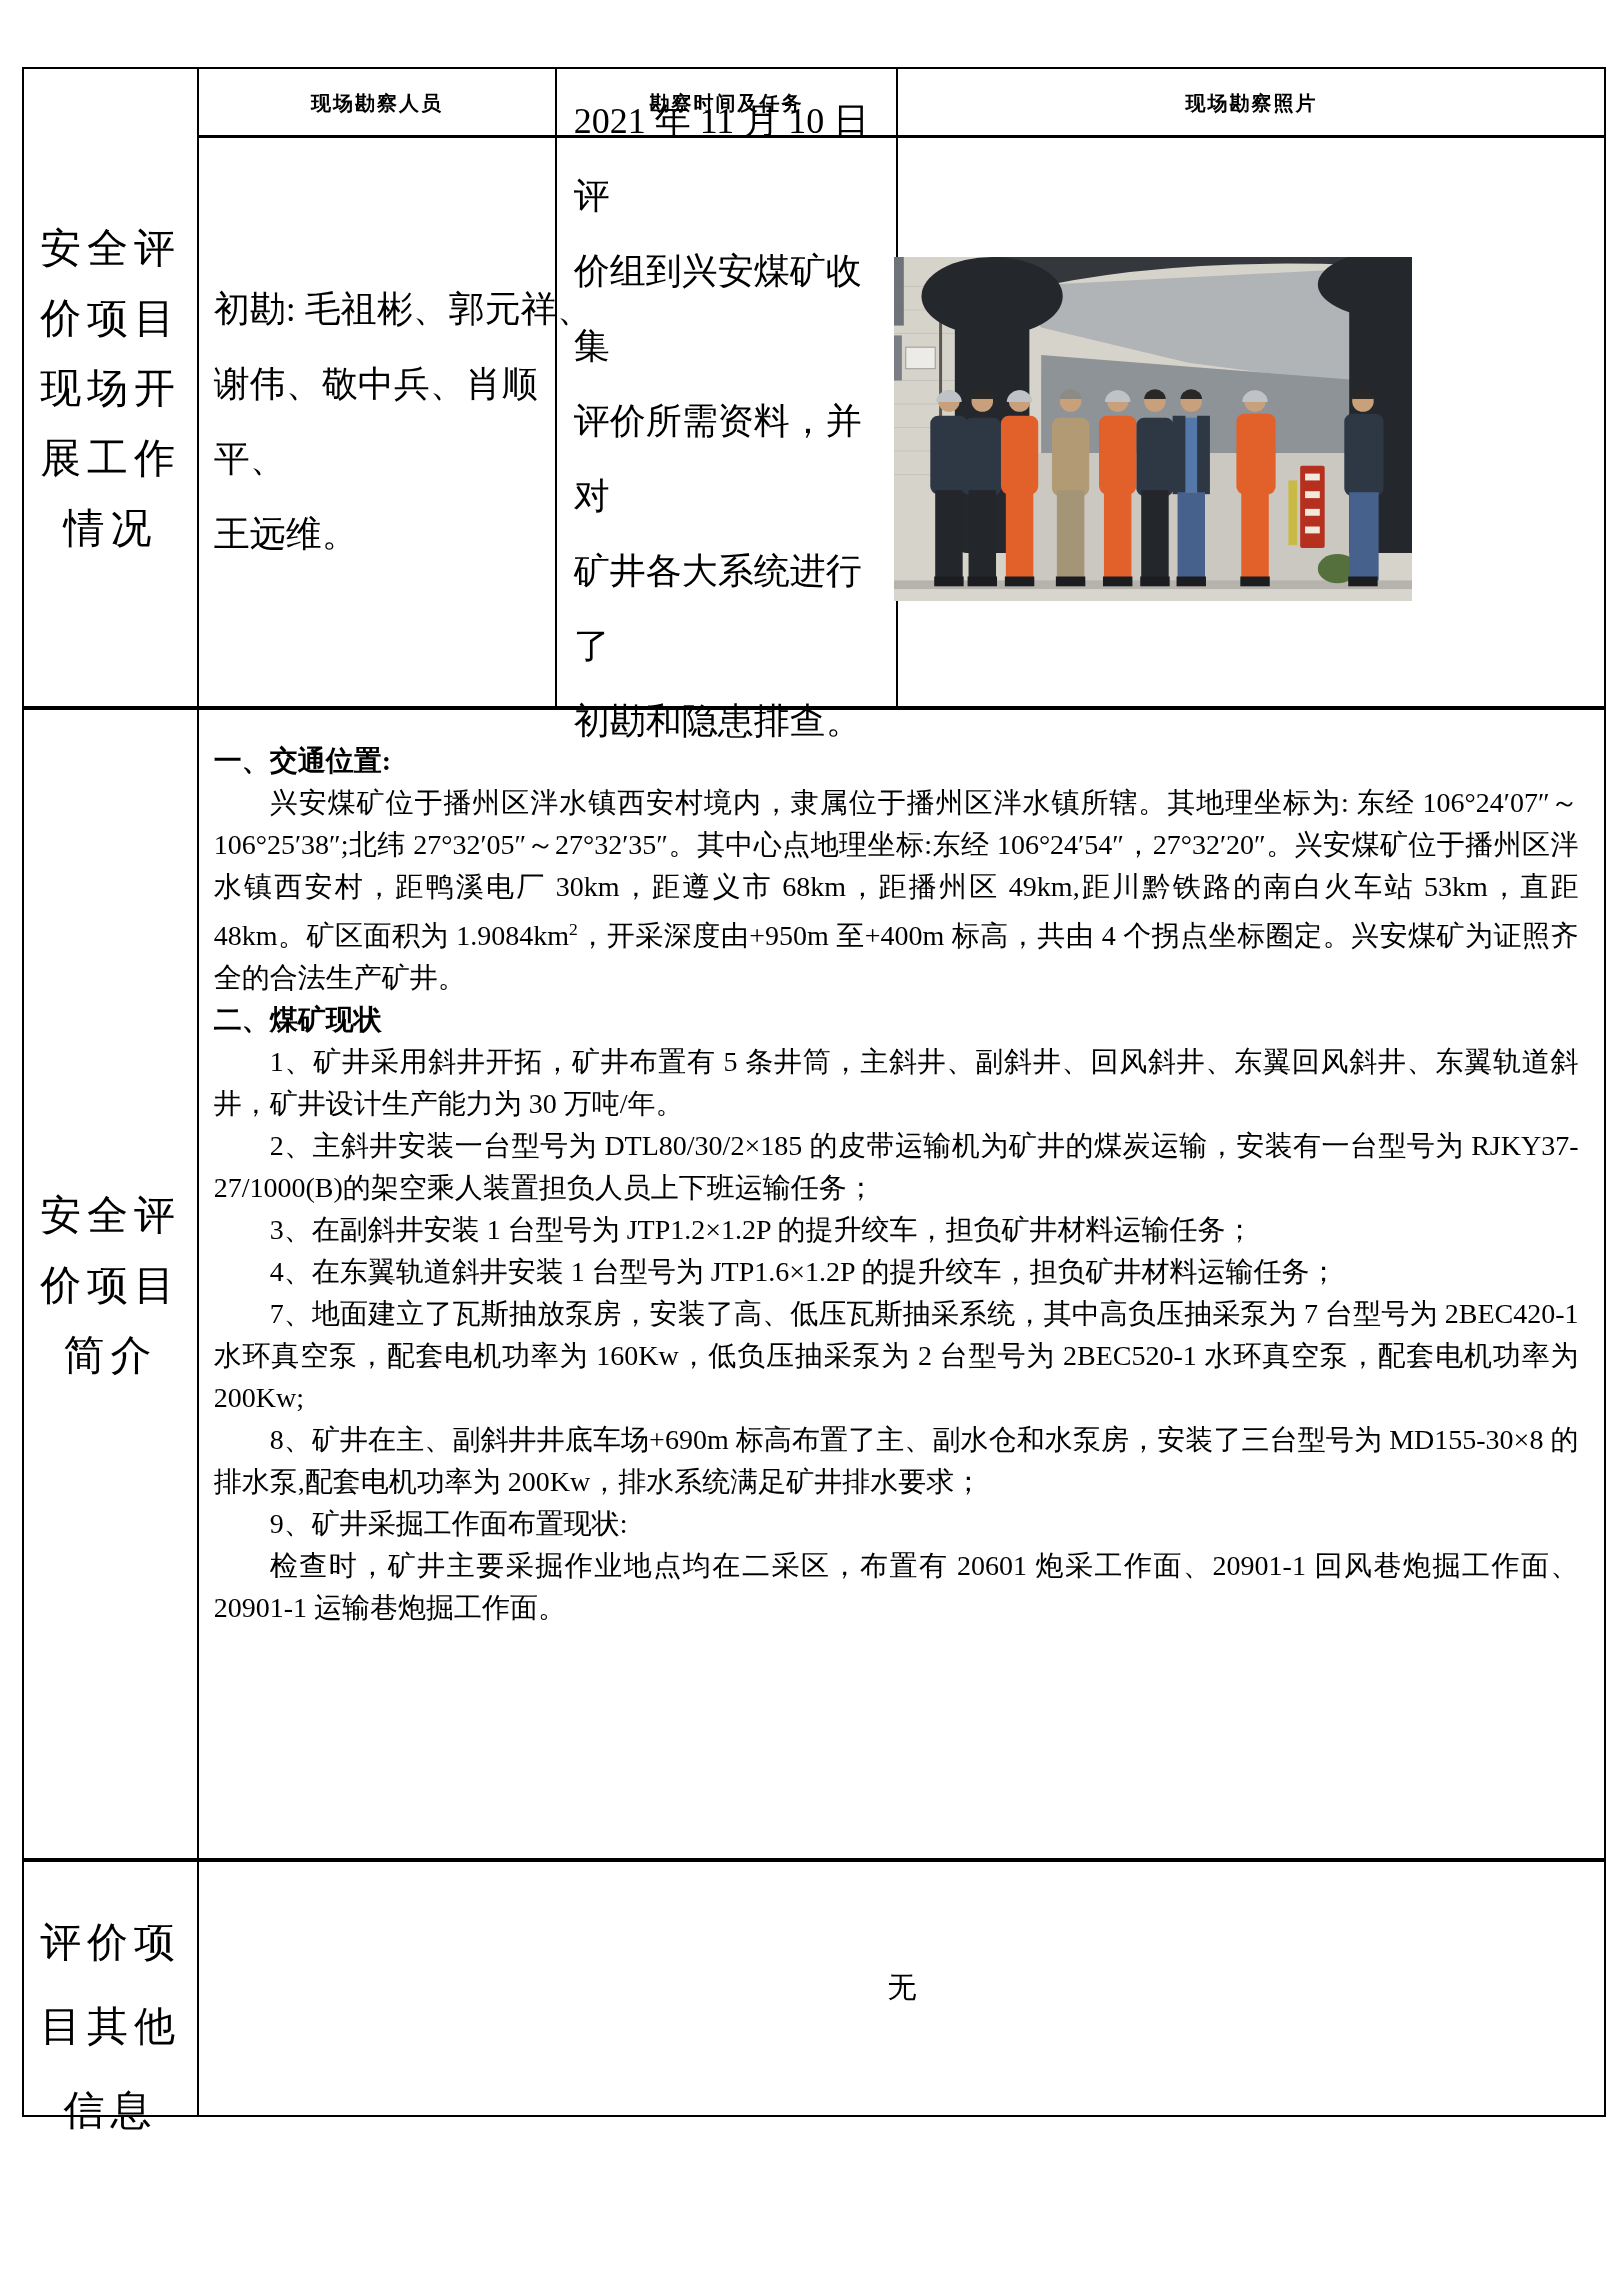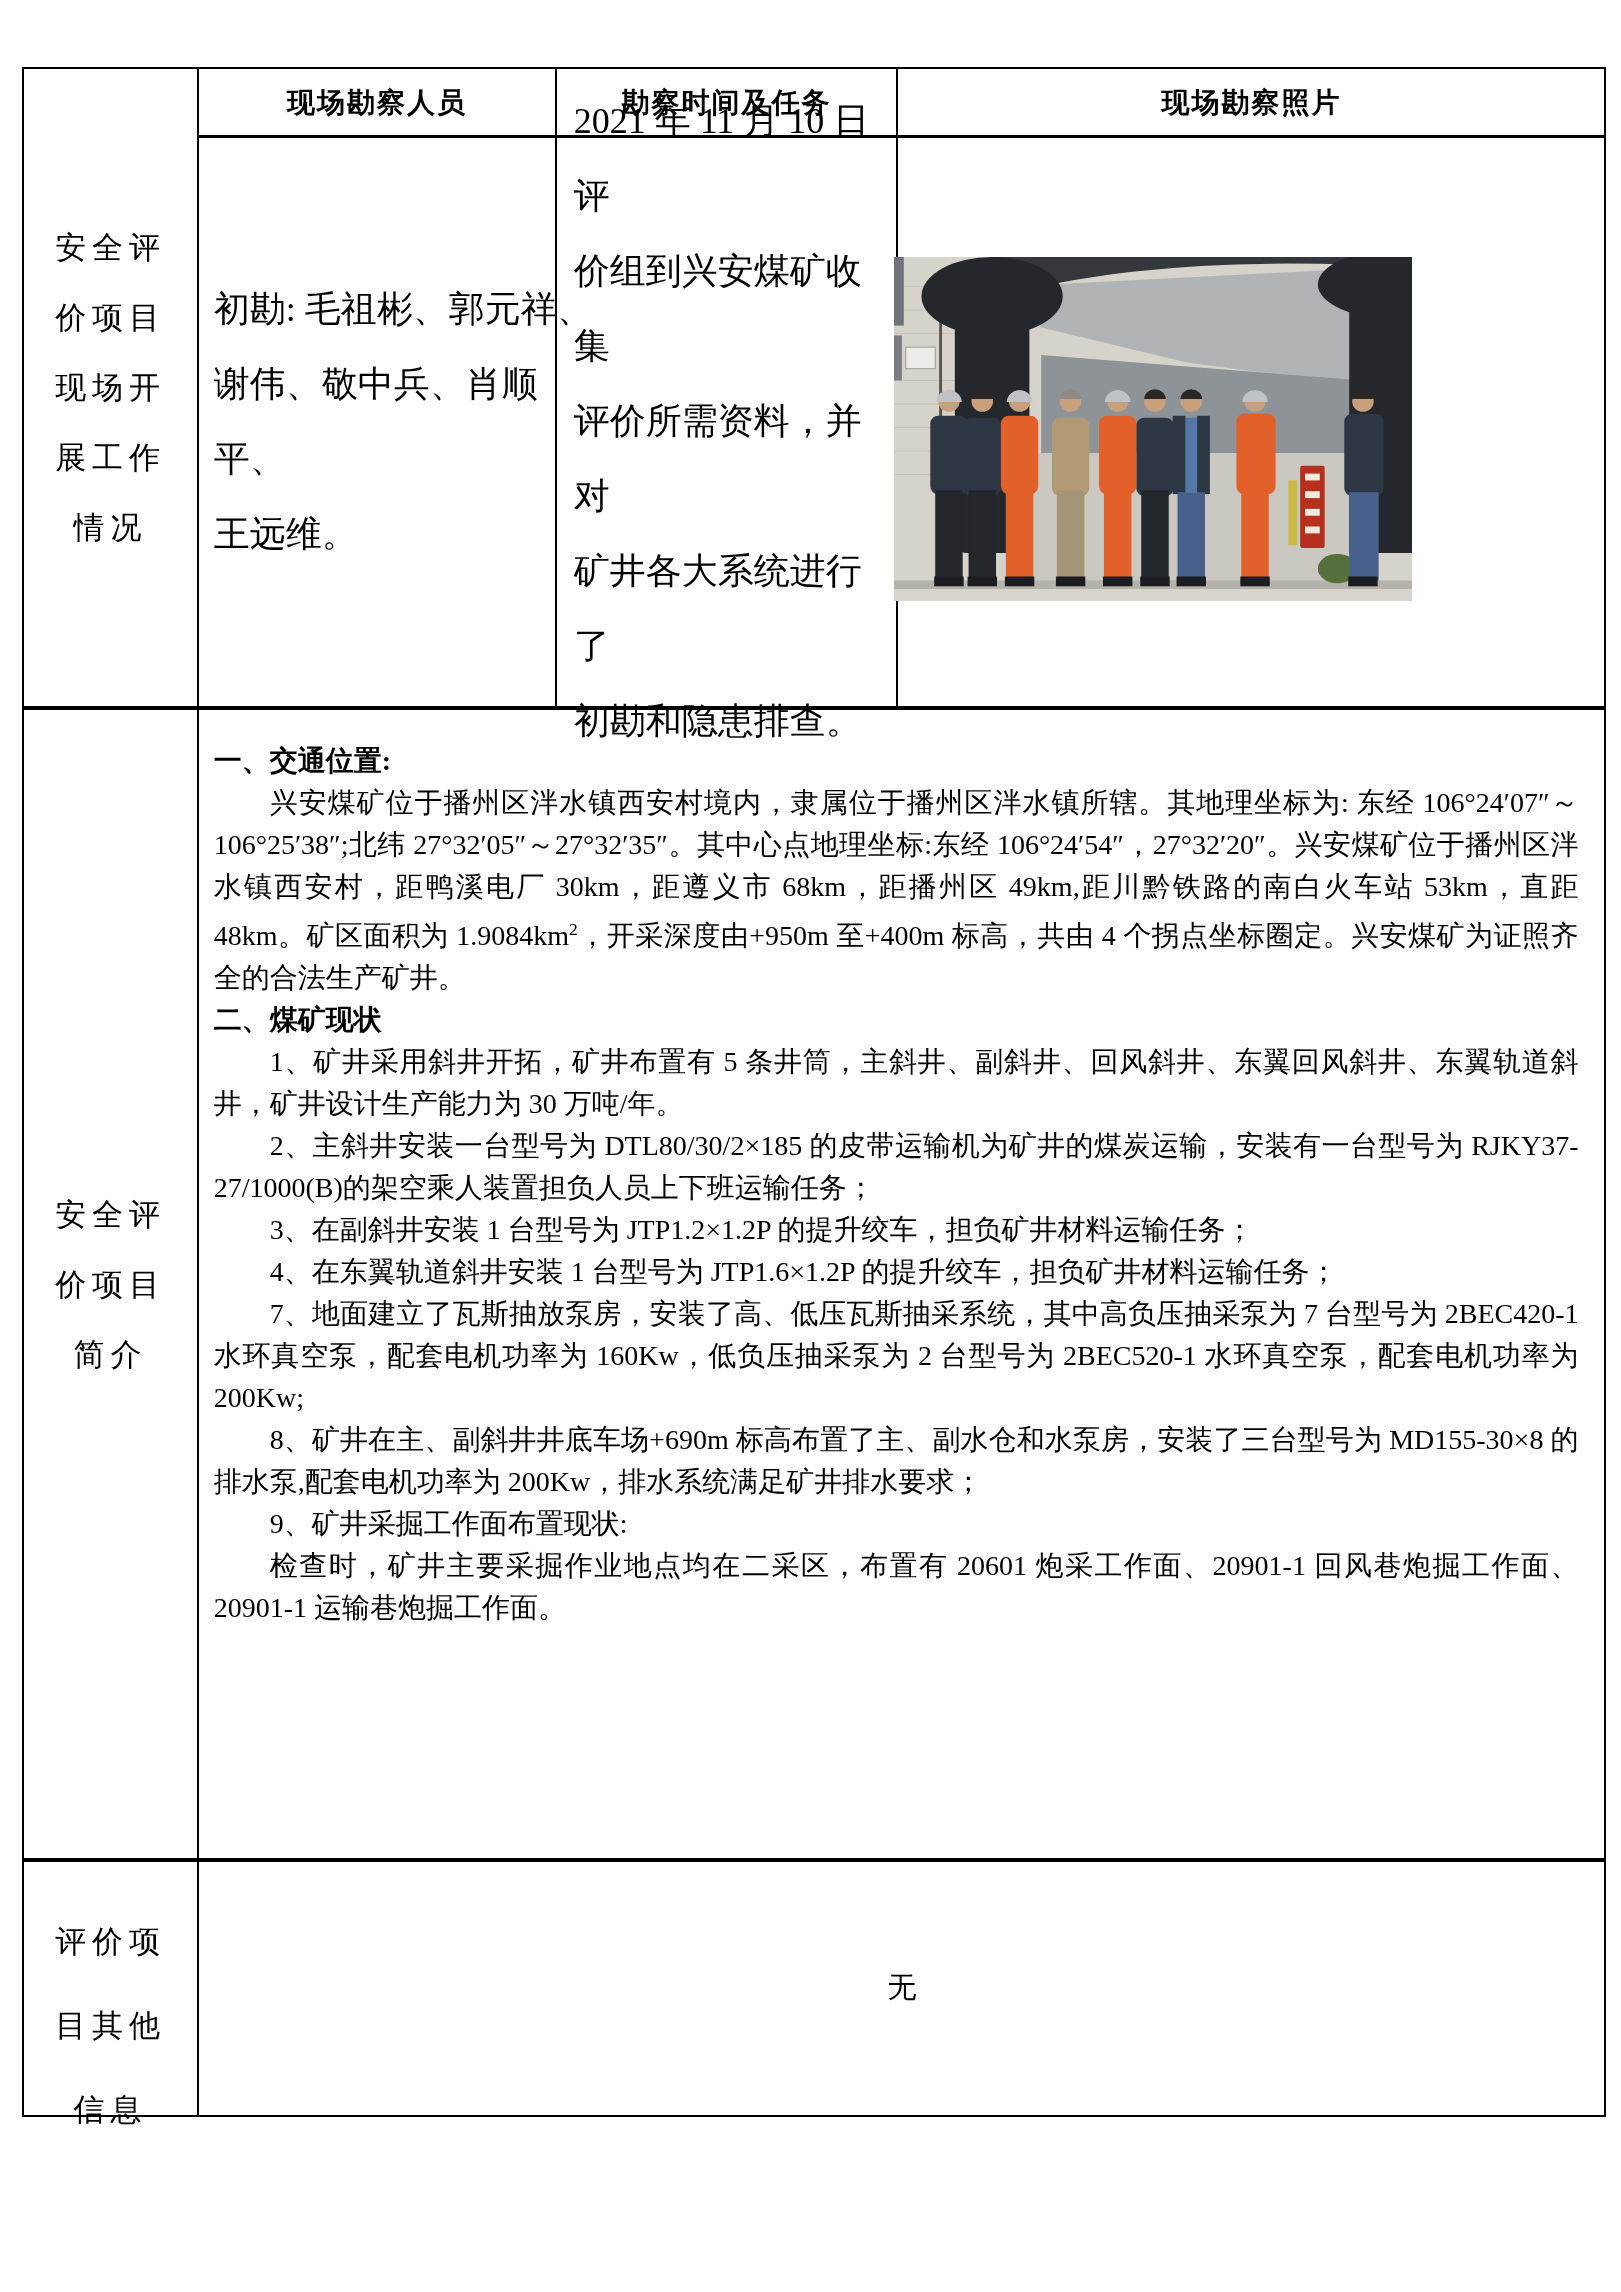--- a/index.html
+++ b/index.html
@@ -10,23 +10,23 @@
   
   .outer{left:21.6px;top:67px;width:1584px;height:2050px;border:2.9px solid #000;}
   .v-label{left:197px;top:67px;width:2px;height:2050px;}
   .v-c2{left:555px;top:67px;width:2px;height:642px;}
   .v-c3{left:896px;top:67px;width:2px;height:642px;}
   .h-header{left:198px;top:135px;width:1407px;height:2.9px;}
   .h-div1{left:21.6px;top:706px;width:1584px;height:3.9px;}
   .h-div2{left:21.6px;top:1858px;width:1584px;height:3.9px;}
   
   .hcell{display:flex;align-items:center;justify-content:center;
-         font-size:28px;font-weight:bold;letter-spacing:2px;font-family:Liberation Serif, serif;}
+         font-size:20px;font-weight:bold;letter-spacing:2px;font-family:Liberation Serif, serif;}
   .side-label{display:flex;align-items:center;justify-content:center;text-align:center;
-         white-space:pre-line;font-size:31px;letter-spacing:5.9px;line-height:70px;font-weight:normal;}
+         white-space:pre-line;font-size:41px;letter-spacing:5.9px;line-height:70px;font-weight:normal;}
   .rowtext{display:flex;align-items:center;font-size:36px;line-height:75px;
          white-space:pre-line;text-align:left;}
   .hc1{left:200px;top:70px;width:354px;height:66px;}
   .hc2{left:558px;top:70px;width:337px;height:66px;}
   .hc3{left:899px;top:70px;width:705px;height:66px;}
   .label-top{left:24.5px;top:70px;width:172px;height:635px;}
   .cell-personnel{left:200px;top:138px;width:422px;height:567px;padding:0 13.7px;}
   .cell-task{left:558px;top:138px;width:337px;height:567px;padding:0 15.7px;}
   .photo-box{left:894px;top:257px;width:518px;height:344px;}
   .photo-box svg{display:block;width:518px;height:344px;}

